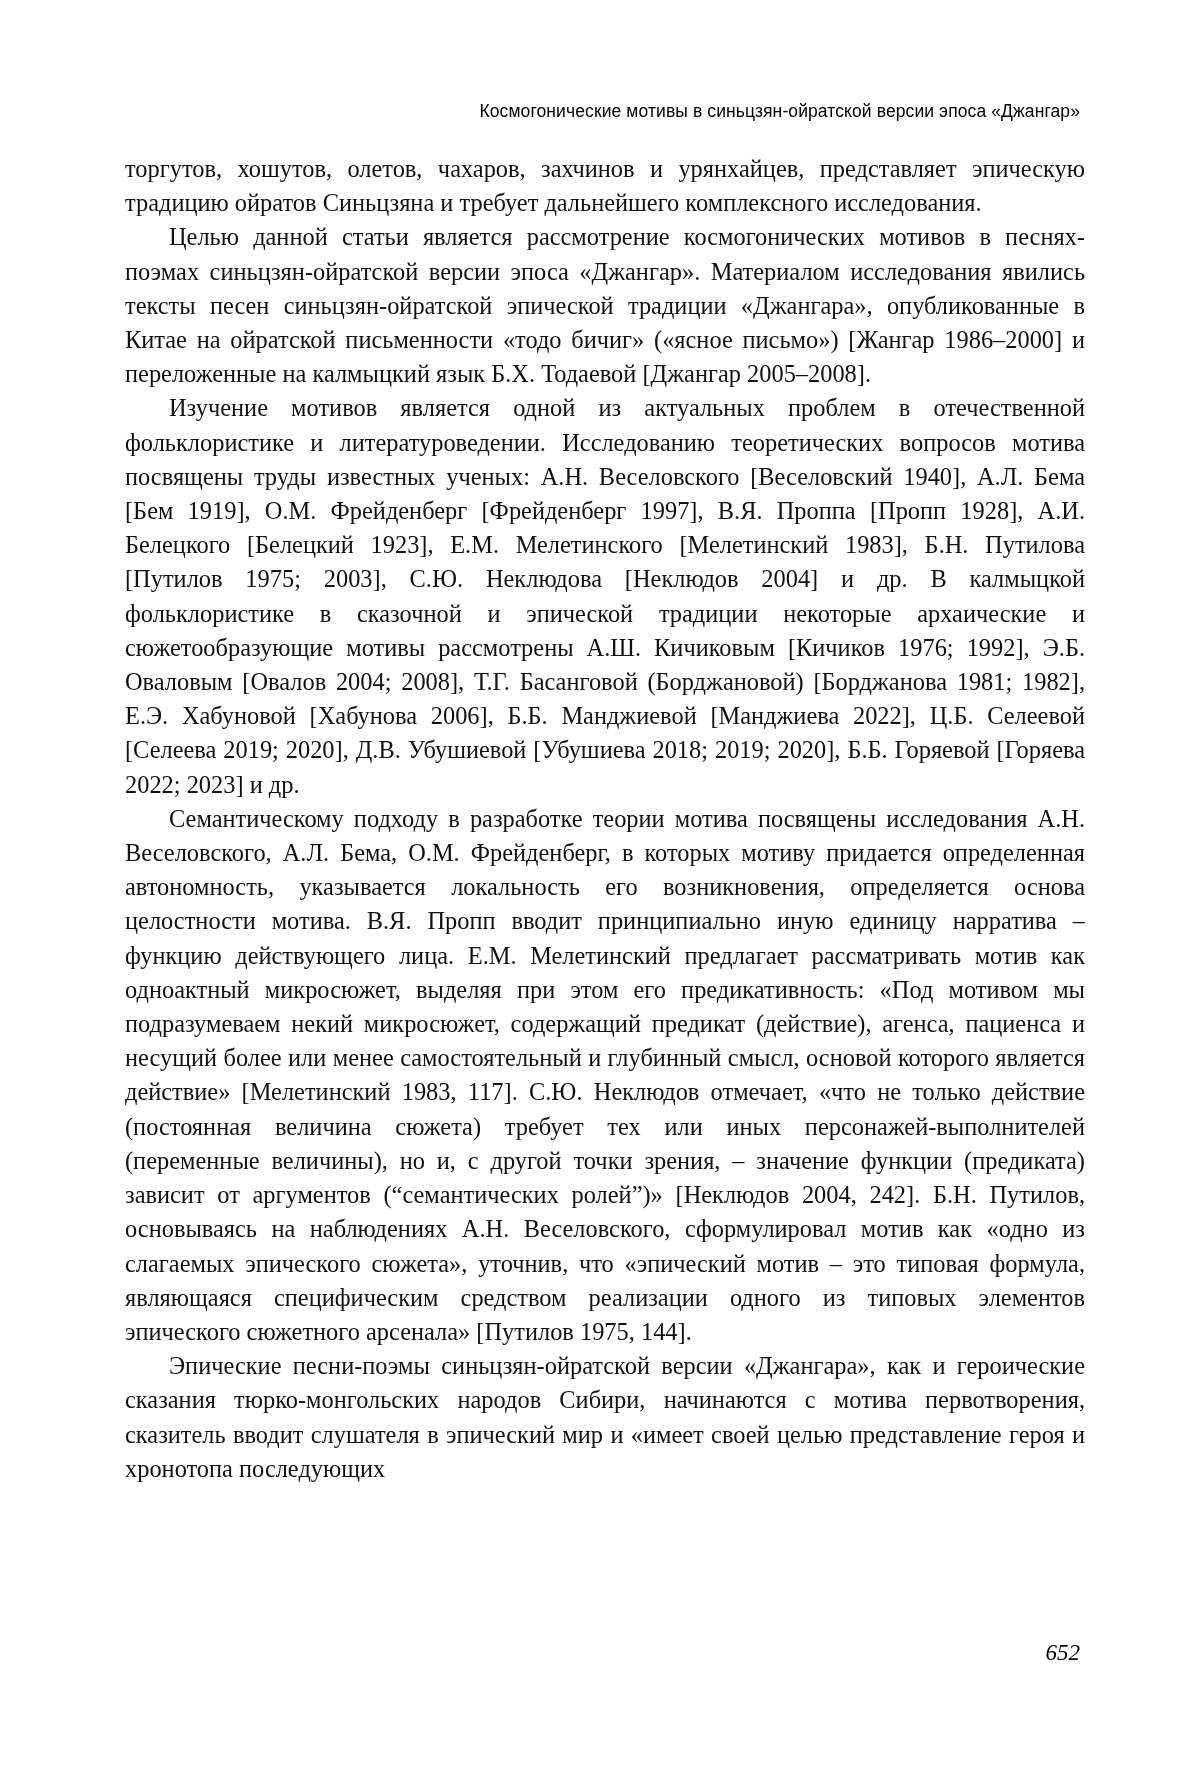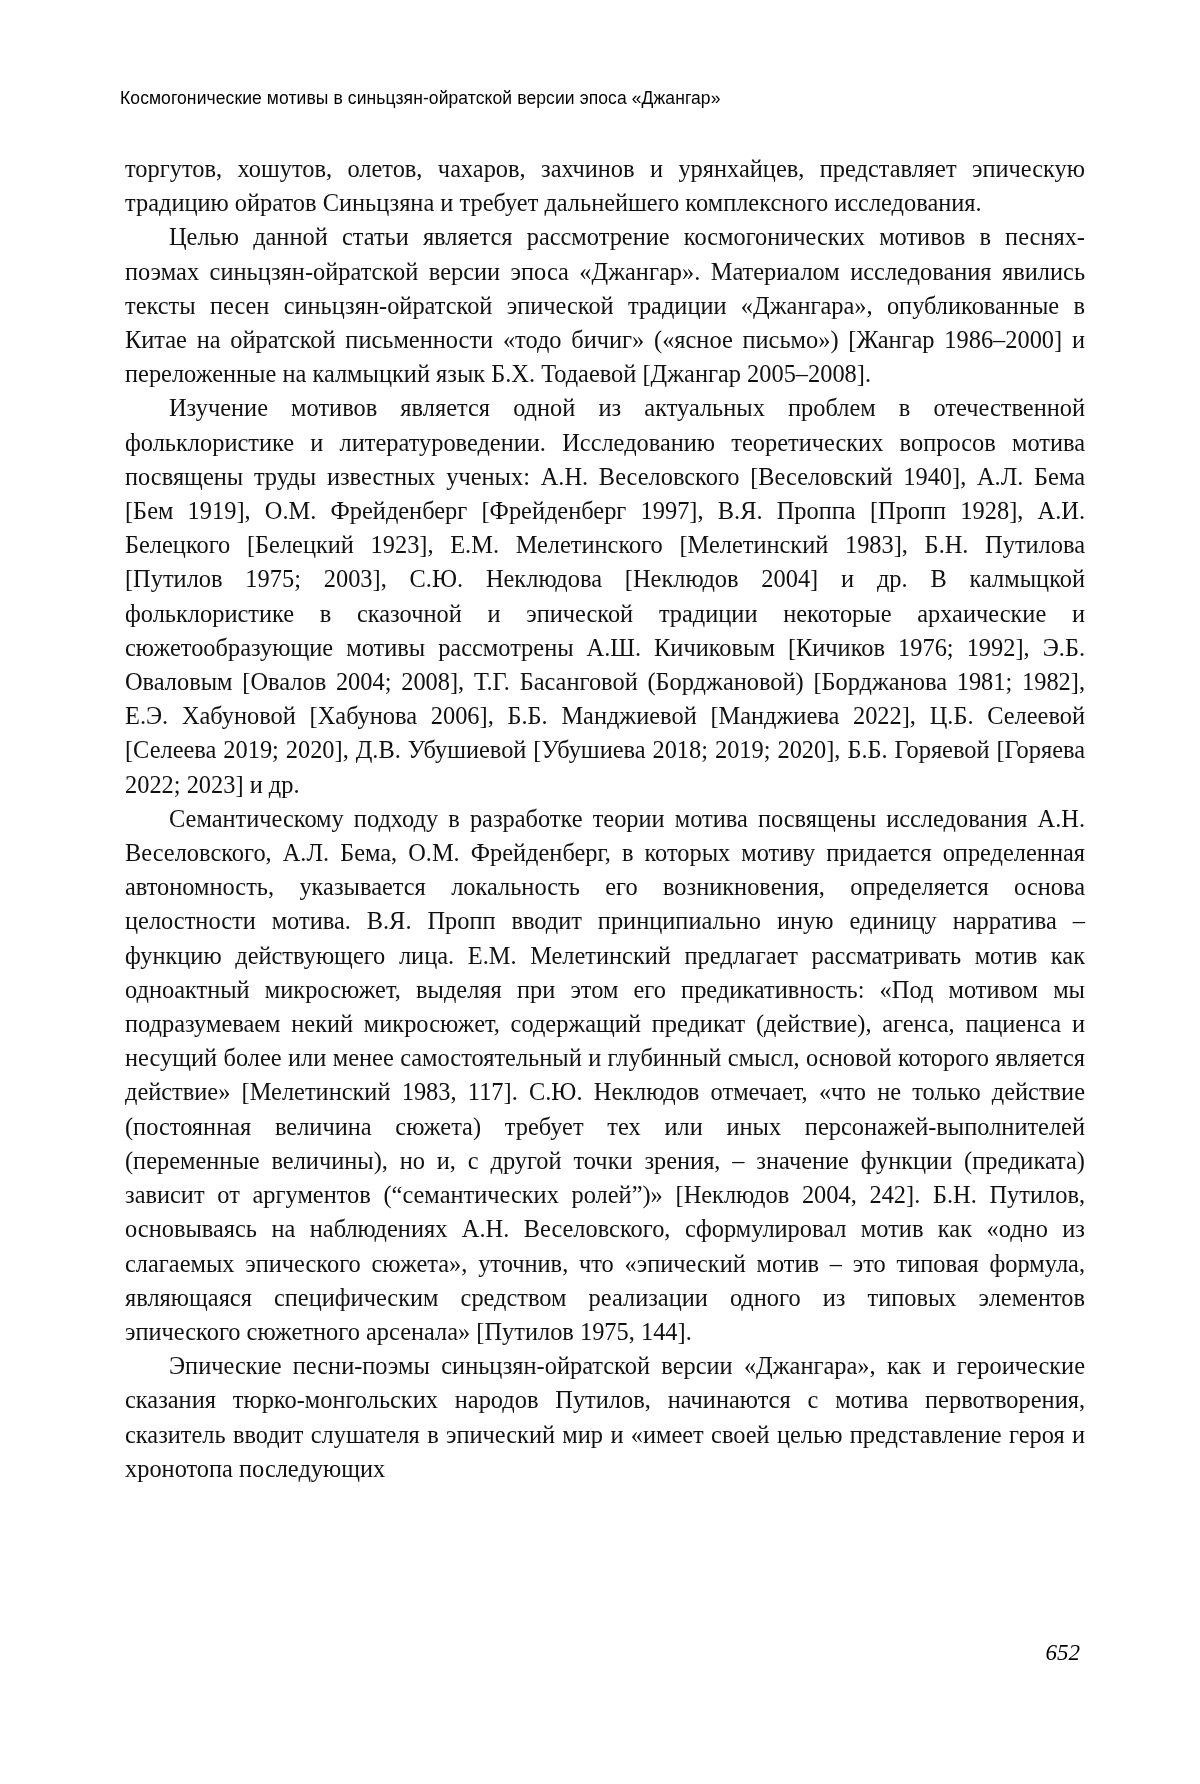--- a/index.html
+++ b/index.html
@@ -18,22 +18,23 @@
     position: absolute;
     left: 0; top: 0;
     width: 1200px;
     height: 1784px;
     box-sizing: border-box;
     padding: 0;
   }
   .running-head {
     position: absolute;
     left: 120px;
-    top: 88px;
+    top: 101px;
     width: 960px;
+    text-align: right;
     font-family: "Liberation Sans", sans-serif;
     font-size: 17.5px;
     letter-spacing: 0.1px;
     color: #000;
   }
   .body-text {
     position: absolute;
     left: 125px;
     top: 152px;
     width: 960px;
@@ -66,18 +67,18 @@
 
 <div class="page">
 
   <div class="running-head">Космогонические мотивы в синьцзян-ойратской версии эпоса «Джангар»</div>
 
   <div class="body-text">
     <p class="noindent">торгутов, хошутов, олетов, чахаров, захчинов и урянхайцев, представляет эпическую традицию ойратов Синьцзяна и требует дальнейшего комплексного исследования.</p>
     <p>Целью данной статьи является рассмотрение космогонических мотивов в песнях-поэмах синьцзян-ойратской версии эпоса «Джангар». Материалом исследования явились тексты песен синьцзян-ойратской эпической традиции «Джангара», опубликованные в Китае на ойратской письменности «тодо бичиг» («ясное письмо») [Жангар 1986–2000] и переложенные на калмыцкий язык Б.Х. Тодаевой [Джангар 2005–2008].</p>
     <p>Изучение мотивов является одной из актуальных проблем в отечественной фольклористике и литературоведении. Исследованию теоретических вопросов мотива посвящены труды известных ученых: А.Н. Веселовского [Веселовский 1940], А.Л. Бема [Бем 1919], О.М. Фрейденберг [Фрейденберг 1997], В.Я. Проппа [Пропп 1928], А.И. Белецкого [Белецкий 1923], Е.М. Мелетинского [Мелетинский 1983], Б.Н. Путилова [Путилов 1975; 2003], С.Ю. Неклюдова [Неклюдов 2004] и др. В калмыцкой фольклористике в сказочной и эпической традиции некоторые архаические и сюжетообразующие мотивы рассмотрены А.Ш. Кичиковым [Кичиков 1976; 1992], Э.Б. Оваловым [Овалов 2004; 2008], Т.Г. Басанговой (Борджановой) [Борджанова 1981; 1982], Е.Э. Хабуновой [Хабунова 2006], Б.Б. Манджиевой [Манджиева 2022], Ц.Б. Селеевой [Селеева 2019; 2020], Д.В. Убушиевой [Убушиева 2018; 2019; 2020], Б.Б. Горяевой [Горяева 2022; 2023] и др.</p>
     <p>Семантическому подходу в разработке теории мотива посвящены исследования А.Н. Веселовского, А.Л. Бема, О.М. Фрейденберг, в которых мотиву придается определенная автономность, указывается локальность его возникновения, определяется основа целостности мотива. В.Я. Пропп вводит принципиально иную единицу нарратива – функцию действующего лица. Е.М. Мелетинский предлагает рассматривать мотив как одноактный микросюжет, выделяя при этом его предикативность: «Под мотивом мы подразумеваем некий микросюжет, содержащий предикат (действие), агенса, пациенса и несущий более или менее самостоятельный и глубинный смысл, основой которого является действие» [Мелетинский 1983, 117]. С.Ю. Неклюдов отмечает, «что не только действие (постоянная величина сюжета) требует тех или иных персонажей-выполнителей (переменные величины), но и, с другой точки зрения, – значение функции (предиката) зависит от аргументов (“семантических ролей”)» [Неклюдов 2004, 242]. Б.Н. Путилов, основываясь на наблюдениях А.Н. Веселовского, сформулировал мотив как «одно из слагаемых эпического сюжета», уточнив, что «эпический мотив – это типовая формула, являющаяся специфическим средством реализации одного из типовых элементов эпического сюжетного арсенала» [Путилов 1975, 144].</p>
-    <p>Эпические песни-поэмы синьцзян-ойратской версии «Джангара», как и героические сказания тюрко-монгольских народов Путилов, начинаются с мотива первотворения, сказитель вводит слушателя в эпический мир и «имеет своей целью представление героя и хронотопа последующих</p>
+    <p>Эпические песни-поэмы синьцзян-ойратской версии «Джангара», как и героические сказания тюрко-монгольских народов Сибири, начинаются с мотива первотворения, сказитель вводит слушателя в эпический мир и «имеет своей целью представление героя и хронотопа последующих</p>
   </div>
 
   <div class="folio">652</div>
 
 </div>
 
 </body></html>

